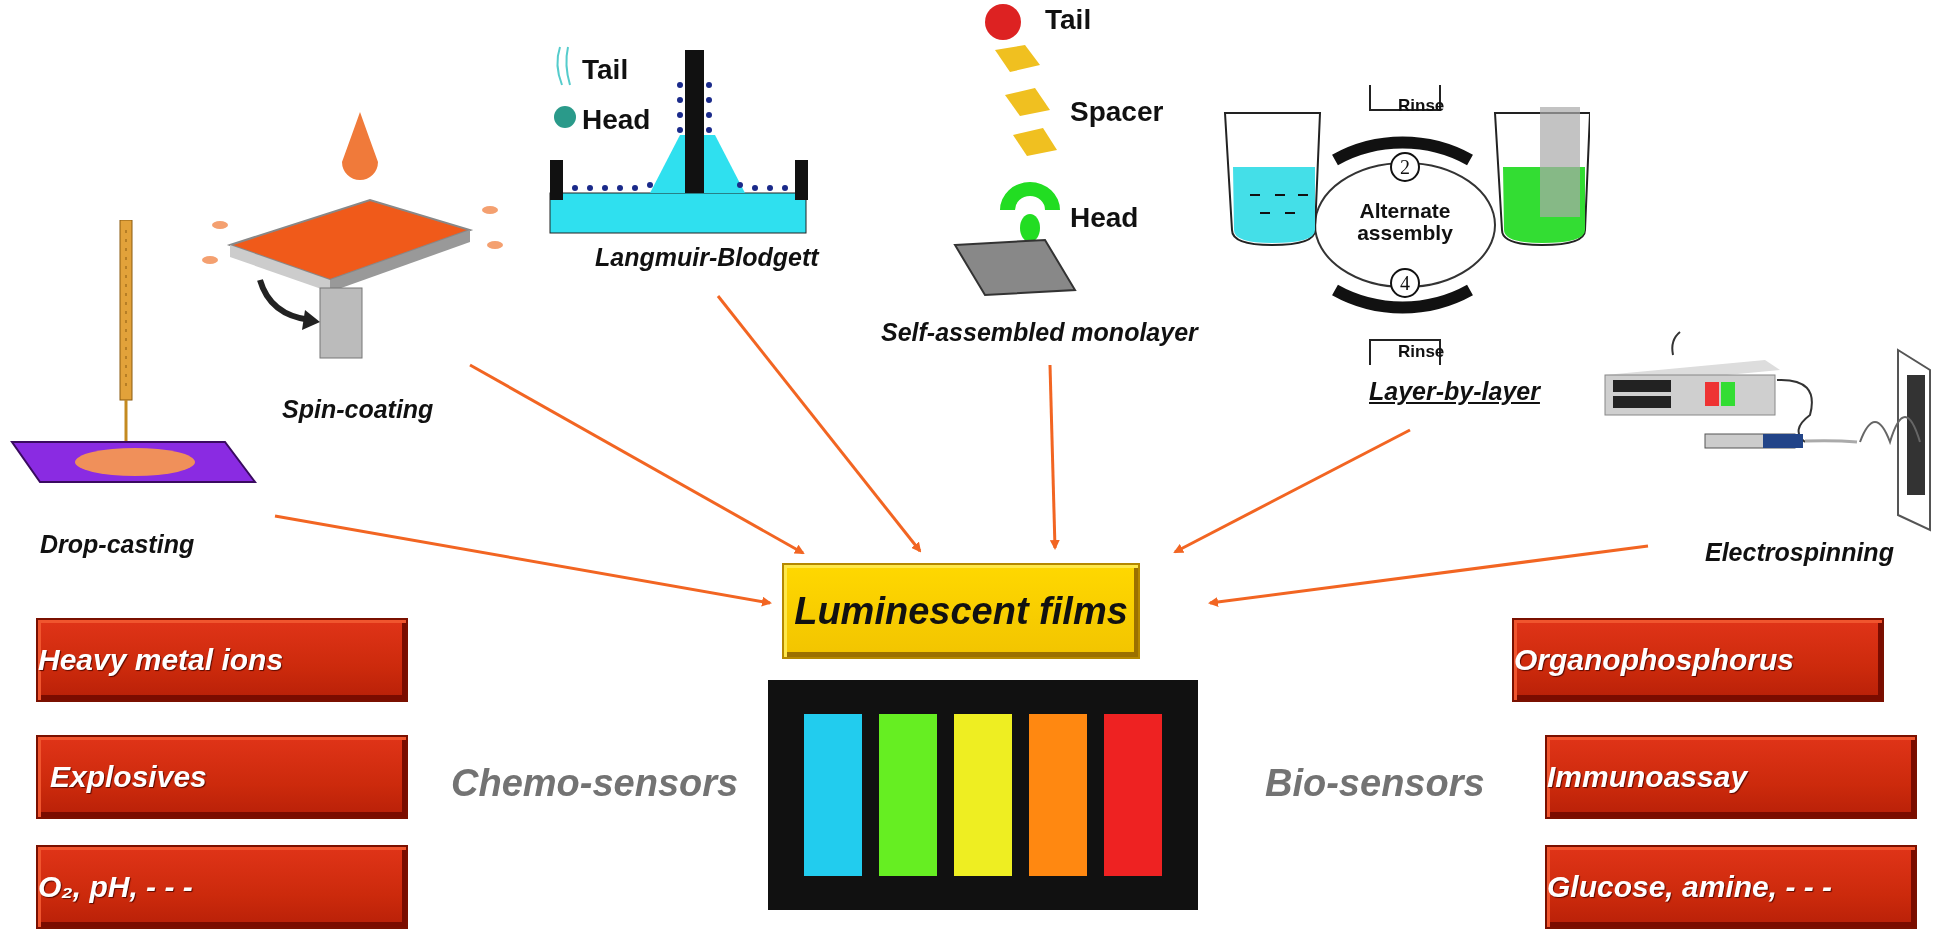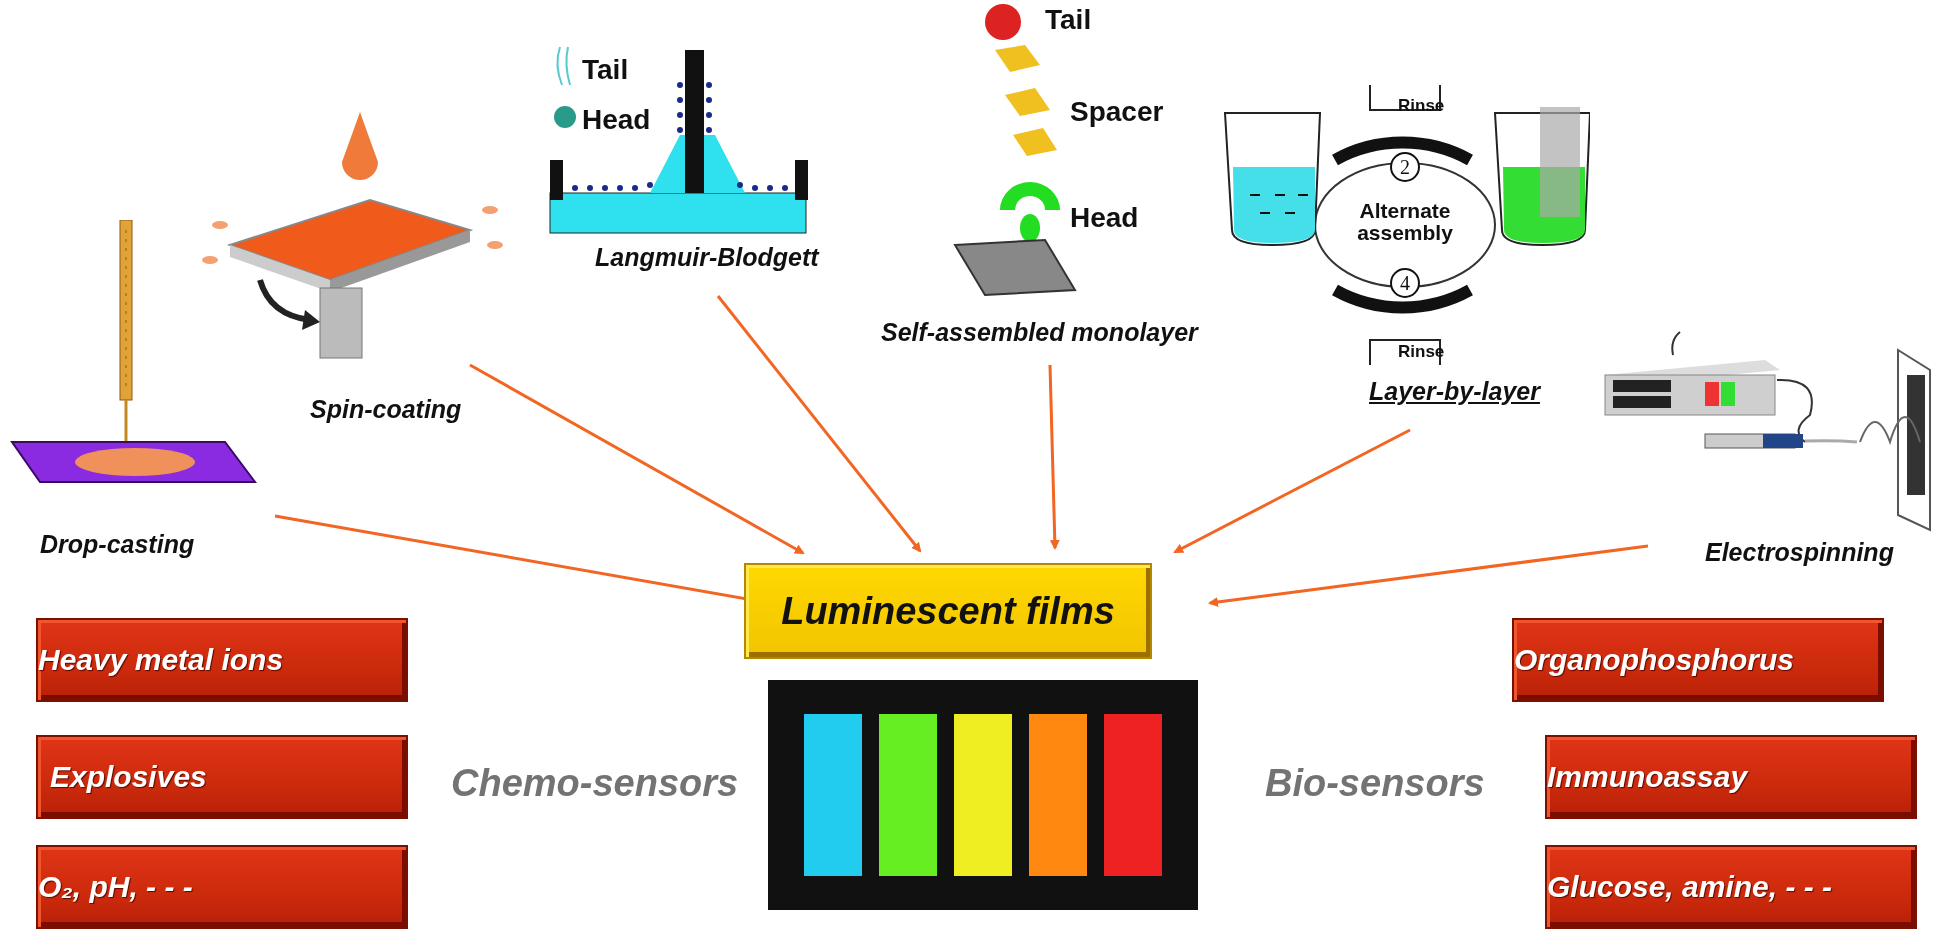--- a/index.html
+++ b/index.html
@@ -1,20 +1,20 @@
 <!DOCTYPE html>
 <html><head>
 <meta charset="utf-8">
 <style>
   html, body { margin:0; padding:0; background:#ffffff; }
   body { width:1938px; height:933px; position:relative; overflow:hidden; font-family:"Liberation Sans", sans-serif; }
   .abs { position:absolute; }
   .method-label { position:absolute; font-family:"Liberation Sans", sans-serif; font-weight:bold; font-style:italic; font-size:25px; color:#111; white-space:nowrap; }
   .app-box { position:absolute; width:372px; height:84px; background:linear-gradient(#e03418,#cc2a0c 60%,#b82008); border:2px solid #7a1000; box-shadow: inset 3px 3px 0 #f0552e, inset -4px -5px 0 #7a0c00; display:flex; align-items:center; justify-content:flex-start; color:#fff; font-weight:bold; font-style:italic; font-size:30px; text-shadow:1px 1px 1px #5a0a00; box-sizing:border-box; }
-  .center-box { position:absolute; left:744px; top:563px; width:408px; height:96px; background:linear-gradient(#ffd800,#f2c400); border:2px solid #b58800; box-shadow: inset 3px 3px 0 #ffe84a, inset -4px -5px 0 #9b7000; display:flex; align-items:center; justify-content:center; font-weight:bold; font-style:italic; font-size:38px; color:#111; box-sizing:border-box; }
+  .center-box { position:absolute; left:782px; top:563px; width:358px; height:96px; background:linear-gradient(#ffd800,#f2c400); border:2px solid #b58800; box-shadow: inset 3px 3px 0 #ffe84a, inset -4px -5px 0 #9b7000; display:flex; align-items:center; justify-content:center; font-weight:bold; font-style:italic; font-size:38px; color:#111; box-sizing:border-box; }
   .sensor-label { position:absolute; font-weight:bold; font-style:italic; font-size:38px; color:#737373; white-space:nowrap; }
   .small-label { position:absolute; font-family:"Liberation Sans", sans-serif; font-weight:bold; font-size:28px; color:#111; white-space:nowrap; }
 </style>
 </head>
 <body>
 
 <svg class="abs" style="left:0;top:0" width="1938" height="933">
   <defs>
     <marker id="ah" markerWidth="10" markerHeight="10" refX="8" refY="5" orient="auto" markerUnits="userSpaceOnUse" viewBox="0 0 10 10">
       <path d="M0,0 L10,5 L0,10 z" fill="#f26522"></path>
@@ -48,21 +48,21 @@
   <rect x="130" y="188" width="42" height="70" fill="#bbb" stroke="#777"></rect>
   <path d="M70,180 Q80,215 120,220" stroke="#222" stroke-width="6" fill="none"></path>
   <polygon points="115,210 130,222 112,230" fill="#222"></polygon>
   <g fill="#f4a070">
       <ellipse cx="30" cy="125" rx="8" ry="4"></ellipse>
       <ellipse cx="20" cy="160" rx="8" ry="4"></ellipse>
       <ellipse cx="300" cy="110" rx="8" ry="4"></ellipse>
       <ellipse cx="305" cy="145" rx="8" ry="4"></ellipse>
     </g>
 </svg>
-<div class="method-label" style="left:282px;top:395px;margin-left:28px;">Spin-coating</div>
+<div class="method-label" style="left:282px;top:395px;">Spin-coating</div>
 
 <svg class="abs" style="left:540px;top:45px" width="360" height="200">
   <path d="M20,2 Q14,20 22,40" stroke="#5cc" stroke-width="2" fill="none"></path>
   <path d="M28,2 Q24,20 30,40" stroke="#5cc" stroke-width="2" fill="none"></path>
   <circle cx="25" cy="72" r="11" fill="#2a9a8a"></circle>
   <rect x="10" y="148" width="256" height="40" fill="#2fe0ef" stroke="#222"></rect>
   <rect x="10" y="115" width="13" height="40" fill="#111"></rect>
   <rect x="255" y="115" width="13" height="40" fill="#111"></rect>
   <polygon points="110,148 140,90 175,90 205,148" fill="#2fe0ef"></polygon>
   <rect x="145" y="5" width="19" height="143" fill="#111"></rect>

